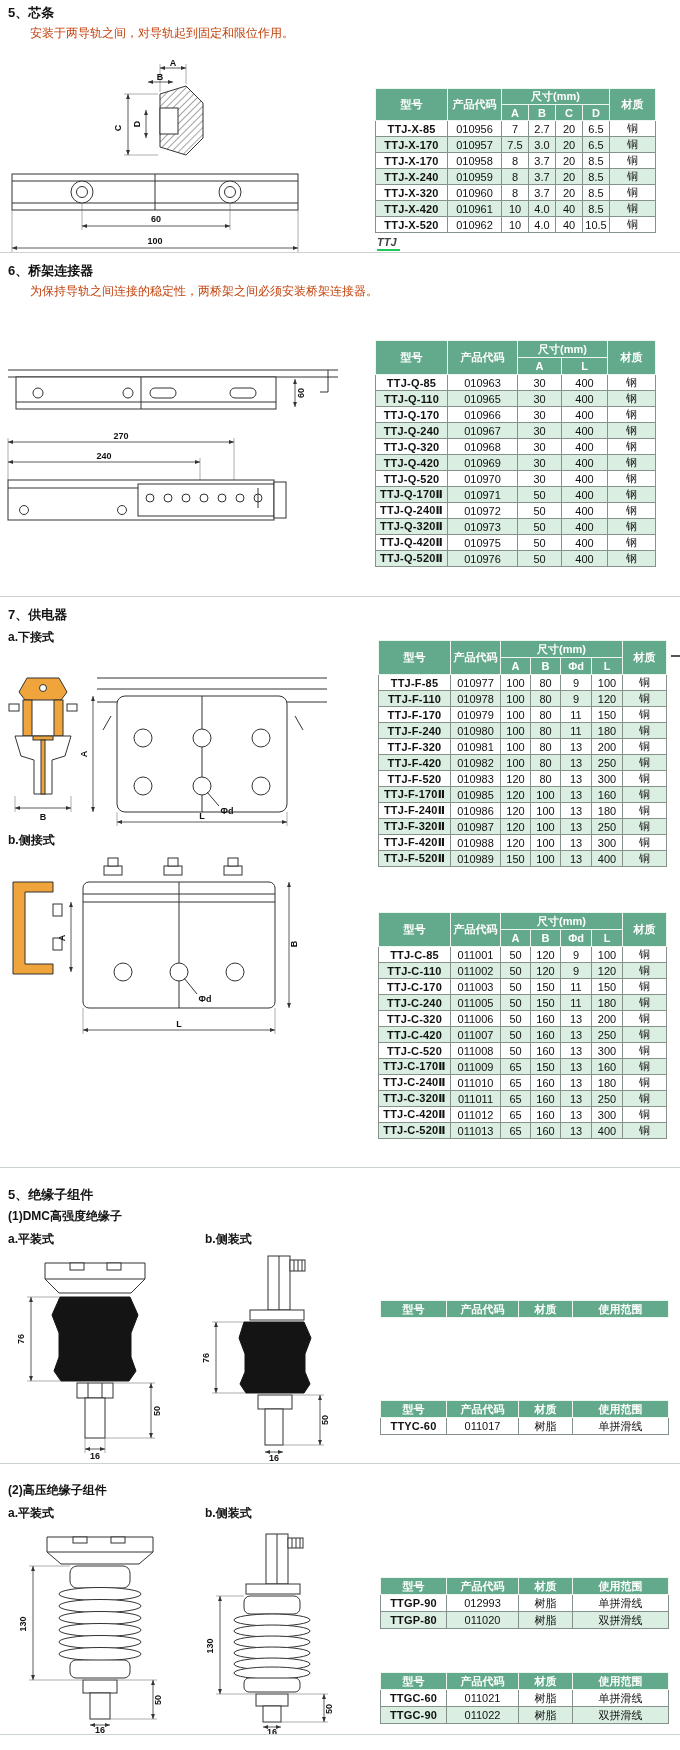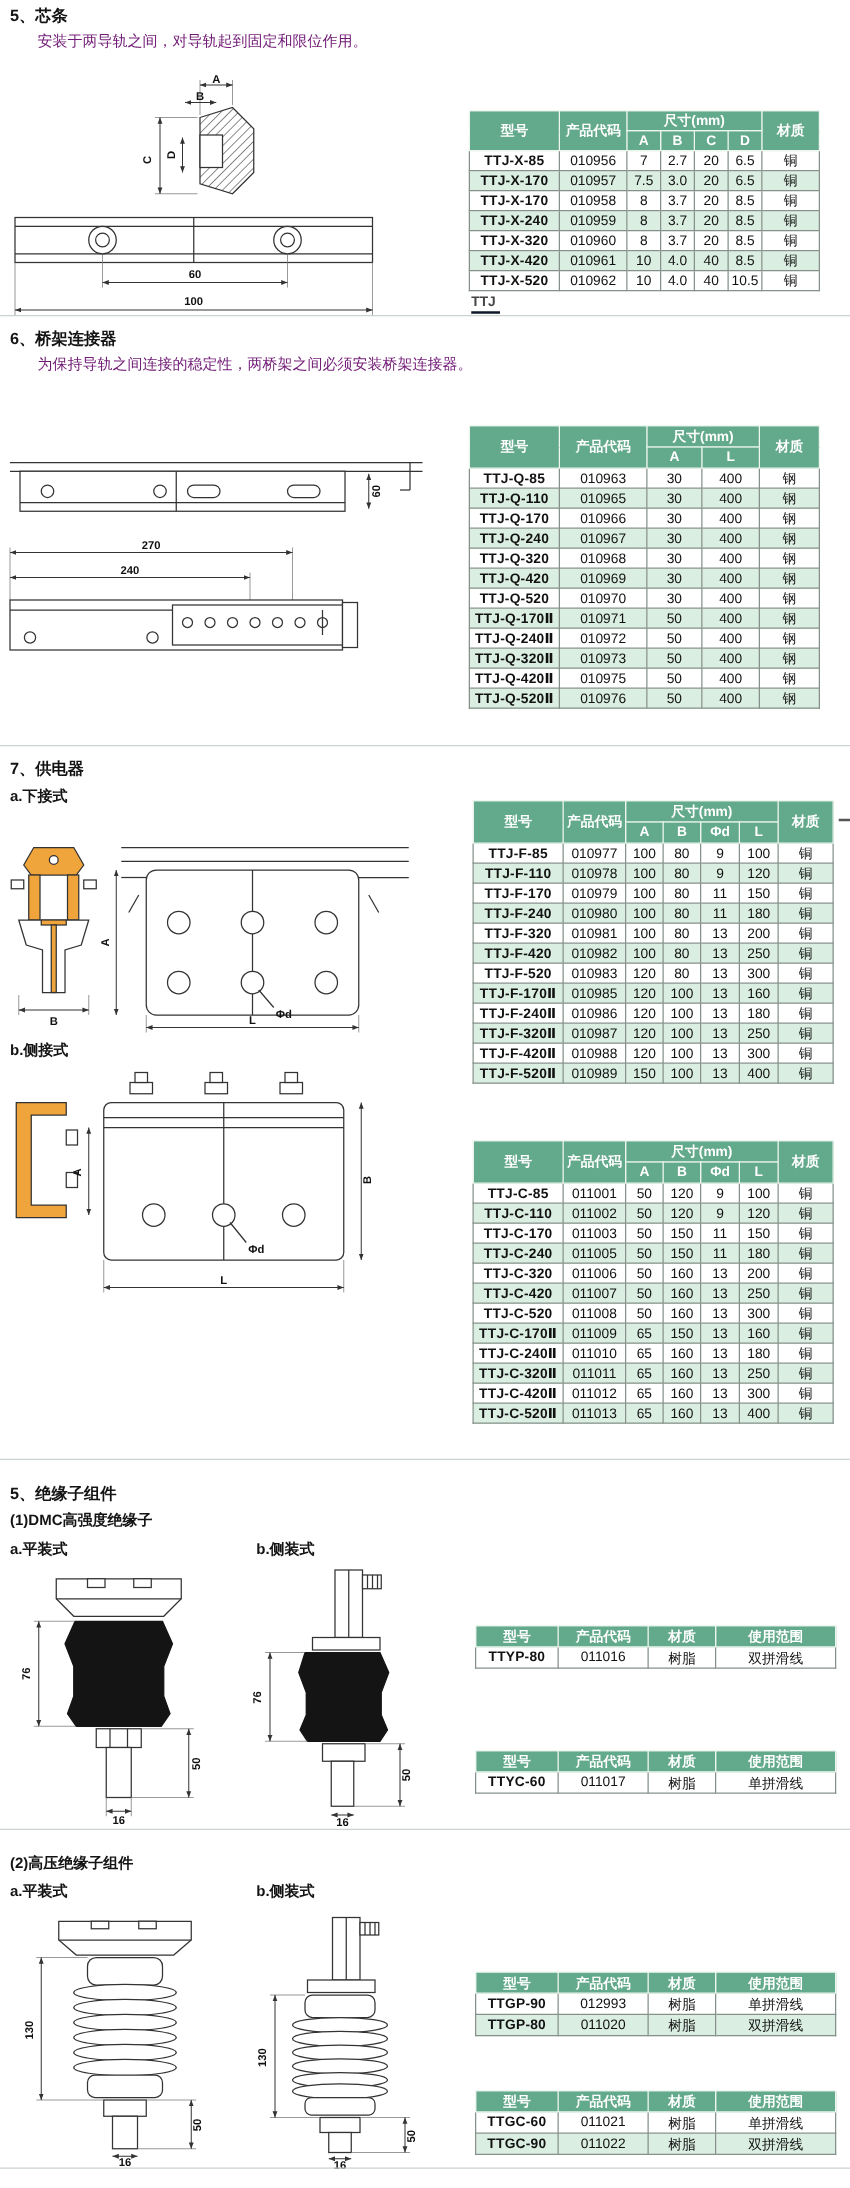--- a/index.html
+++ b/index.html
@@ -1,22 +1,22 @@
 <!DOCTYPE html>
 <html><head>
 <meta charset="utf-8">
 <style>
   html,body{margin:0;padding:0;}
   body{width:680px;height:1750px;position:relative;background:#ffffff;
        font-family:"Liberation Sans","DejaVu Sans",sans-serif;overflow:hidden;}
   .sec-title{position:absolute;font-size:13px;font-weight:700;color:#141414;white-space:nowrap;}
-  .sec-desc{position:absolute;font-size:12px;color:#701a75;white-space:nowrap;}
+  .sec-desc{position:absolute;font-size:12px;color:#c2410c;white-space:nowrap;}
   .sub-label{position:absolute;font-size:12px;font-weight:700;color:#141414;white-space:nowrap;}
   .divider{position:absolute;left:0;width:680px;height:1px;background:#ccd4ce;}
-  .watermark{position:absolute;font-size:11px;font-weight:700;color:#444;border-bottom:2px solid #0f172a;padding:0 3px 1px 0;}
+  .watermark{position:absolute;font-size:11px;font-weight:700;color:#444;border-bottom:2px solid #22c55e;padding:0 3px 1px 0;font-style:italic;}
   .edge-mark{position:absolute;width:9px;height:2px;background:#555;}
 
   table.spec{position:absolute;border-collapse:collapse;table-layout:fixed;}
   table.spec th{background:#63a98b;color:#fff;font-size:11px;font-weight:700;
       border:1px solid #eef6f0;padding:0;text-align:center;}
   table.spec td{font-size:11px;color:#111;text-align:center;border:1px solid #85918a;
       padding:0;background:#fff;white-space:nowrap;}
   table.spec tbody tr:nth-child(even) td{background:#daeee2;}
   table.spec td.model{font-weight:700;letter-spacing:.2px;}
   table.t1 th{height:15px} table.t1 td{height:15px}
@@ -750,26 +750,20 @@
     </colgroup>
     <thead>
       <tr>
         <th>型号</th>
         <th>产品代码</th>
         <th>材质</th>
         <th>使用范围</th>
       </tr>
     </thead>
     <tbody>
-      <tr>
-        <td class="model">TTYP-80</td>
-        <td>011016</td>
-        <td>树脂</td>
-        <td>双拼滑线</td>
-      </tr>
     </tbody>
   </table>
 <table class="spec ts" style="left:380px;top:1400px">
     <colgroup>
       <col style="width: 66px;">
       <col style="width: 72px;">
       <col style="width: 54px;">
       <col style="width: 96px;">
     </colgroup>
     <thead>

